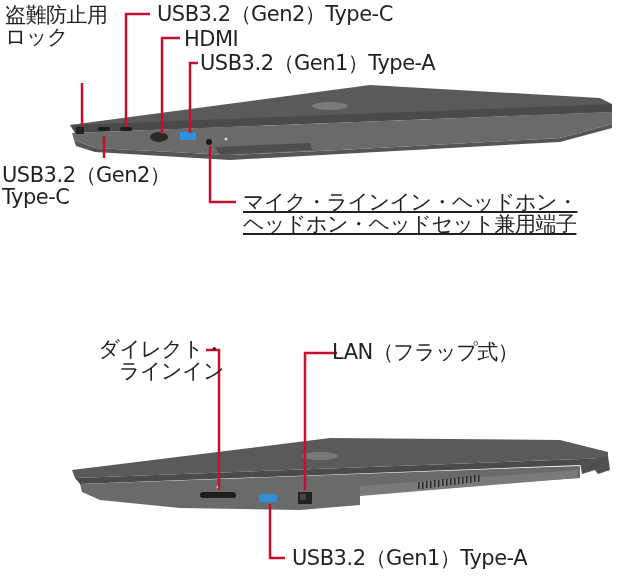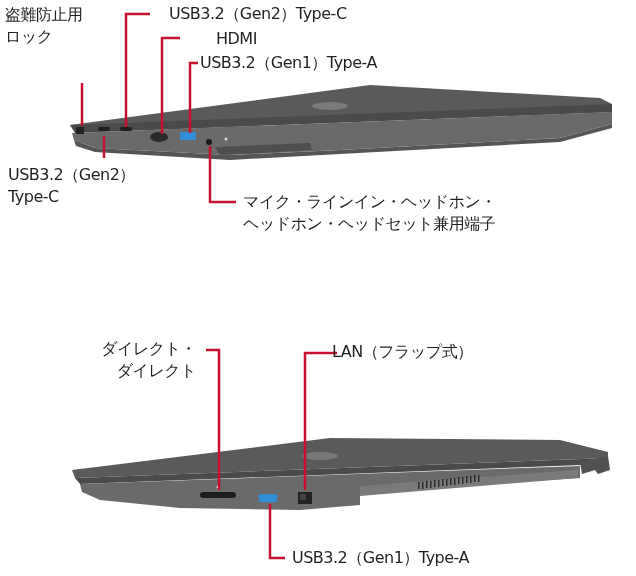--- a/index.html
+++ b/index.html
@@ -1,18 +1,18 @@
 <!DOCTYPE html>
 <html><head>
 <meta charset="utf-8">
 <style>
   html, body { margin:0; padding:0; background:#ffffff; }
   body { width:636px; height:576px; position:relative; overflow:hidden;
          font-family:"DejaVu Sans", "Liberation Sans", sans-serif; color:#231f20; }
-  .lbl { position:absolute; font-size:16px; line-height:22px; white-space:nowrap; letter-spacing:-0.5px; }
+  .lbl { position:absolute; font-size:21px; line-height:22px; white-space:nowrap; letter-spacing:-0.5px; }
   .lbl.r { text-align:right; }
   svg.art { position:absolute; left:0; top:0; }
 </style>
 </head>
 <body>
 
 <svg class="art" width="636" height="576" viewBox="0 0 636 576">
 
   <g>
 
@@ -87,31 +87,31 @@
     <polyline points="206,350 219,350 219,490"></polyline>
     <polyline points="305,490 305,353 337,353"></polyline>
     <polyline points="270,504 270,558 285,558"></polyline>
   </g>
 </svg>
 
 <div class="lbl" style="left:5px; top:4px;">
   <div>盗難防止用</div>
   <div>ロック</div>
 </div>
-<div class="lbl" style="left:169px; top:3px;">USB3.2（Gen2）Type-C</div>
-<div class="lbl" style="left:184px; top:28px;margin-left:32px;">HDMI</div>
+<div class="lbl" style="left:157px; top:3px;">USB3.2（Gen2）Type-C</div>
+<div class="lbl" style="left:184px; top:28px;">HDMI</div>
 <div class="lbl" style="left:200px; top:52px;">USB3.2（Gen1）Type-A</div>
 
-<div class="lbl" style="left:8px; top:164px;">
+<div class="lbl" style="left:2px; top:164px;">
   <div>USB3.2（Gen2）</div>
   <div>Type-C</div>
 </div>
-<div class="lbl" style="left:243px; top:191px;">
+<div class="lbl" style="left:243px; top:191px;text-decoration:underline;">
   <div>マイク・ラインイン・ヘッドホン・</div>
   <div>ヘッドホン・ヘッドセット兼用端子</div>
 </div>
 
-<div class="lbl r" style="right:440px; top:338px;">
+<div class="lbl r" style="right:412px; top:338px;">
   <div>ダイレクト・</div>
-  <div>ダイレクト</div>
+  <div>ラインイン</div>
 </div>
 <div class="lbl" style="left:332px; top:341px;">LAN（フラップ式）</div>
 <div class="lbl" style="left:292px; top:547px;">USB3.2（Gen1）Type-A</div>
 
 </body></html>

